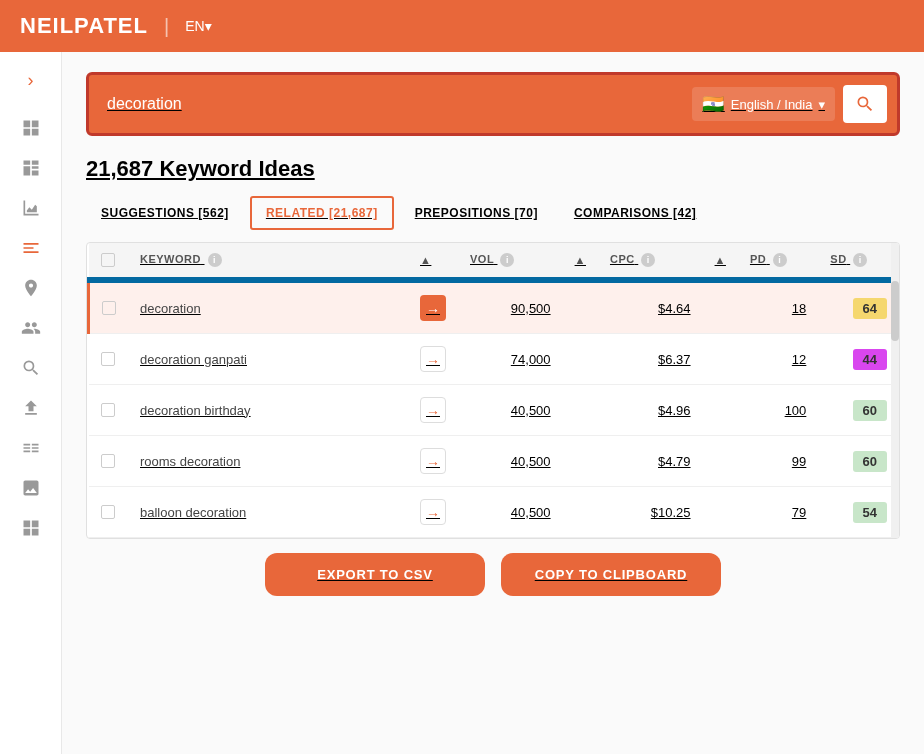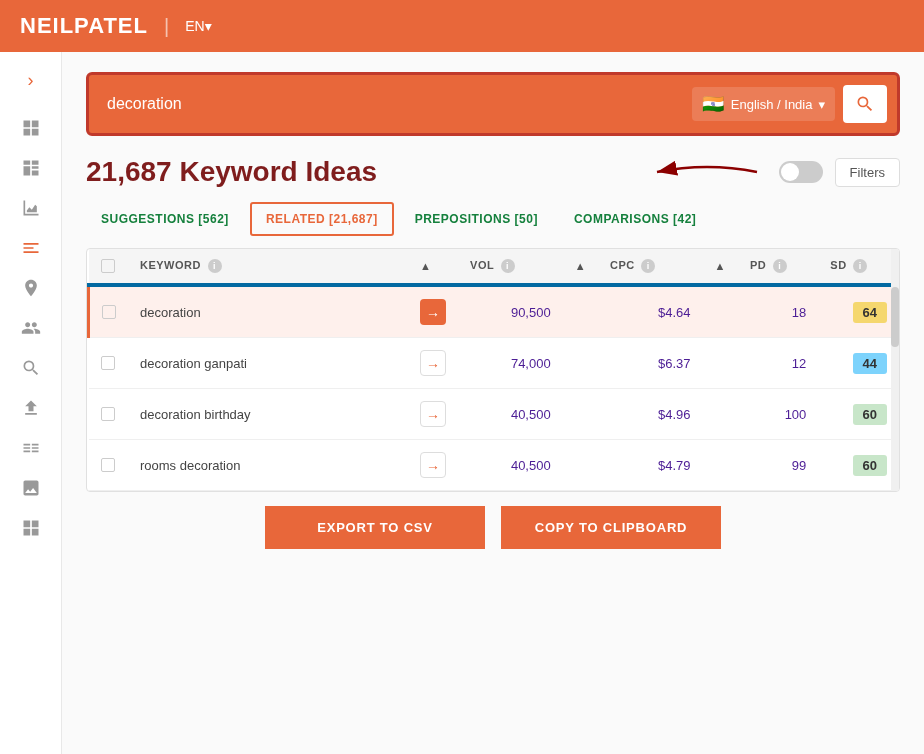--- a/index.html
+++ b/index.html
@@ -77,20 +77,21 @@
     }
     .sidebar-item.active { color: #E8673A; }
     .sidebar-item svg { width: 20px; height: 20px; fill: currentColor; }
 
     
     .main {
       flex: 1;
       padding: 20px 24px;
       overflow-y: auto;
       background: #fafafa;
+      text-decoration: underline;
     }
 
     
     .search-bar-wrapper {
       background: #E8673A;
       border-radius: 6px;
       padding: 10px;
       display: flex;
       align-items: center;
       gap: 8px;
@@ -137,23 +138,23 @@
     }
 
     
     .keywords-header {
       display: flex;
       align-items: center;
       justify-content: space-between;
       margin-bottom: 14px;
     }
     .keywords-title {
-      font-size: 28px;
+      font-size: 22px;
       font-weight: 600;
-      color: #7f1d1d;
+      color: #000000;
     }
     .header-right {
       display: flex;
       align-items: center;
       gap: 12px;
     }
     
     .toggle-switch {
       width: 44px;
       height: 22px;
@@ -188,21 +189,21 @@
       align-items: center;
       gap: 0;
       margin-bottom: 0;
       flex-wrap: wrap;
       gap: 6px;
     }
     .tab {
       padding: 8px 14px;
       font-size: 12px;
       font-weight: 600;
-      color: #15803d;
+      color: #000000;
       cursor: pointer;
       letter-spacing: 0.5px;
       border: 1px solid transparent;
       border-radius: 2px;
     }
     .tab.active {
       color: #E8673A;
       border: 2px solid #E8673A;
       border-radius: 3px;
     }
@@ -215,21 +216,21 @@
       margin-top: 12px;
       overflow: hidden;
       position: relative;
     }
     table {
       width: 100%;
       border-collapse: collapse;
     }
     thead tr {
       background: #f5f5f5;
-      border-bottom: 4px solid #0369a1;
+      border-bottom: 6px solid #0369a1;
       padding-left: 16px;
     }
     thead th {
       padding: 10px 12px;
       font-size: 11px;
       font-weight: 700;
       color: #555;
       text-align: left;
       letter-spacing: 0.5px;
     }
@@ -247,21 +248,21 @@
       background: #fef0ec;
       border-left: 3px solid #E8673A;
     }
 
     td {
       padding: 12px 12px;
       font-size: 13px;
       color: #444;
     }
     td.keyword-cell { font-weight: 500; }
-    td.num-cell { text-align: right; color: #4c1d95; }
+    td.num-cell { text-align: right; color: #000000; }
     td.sd-cell {
       text-align: right;
       margin-top: 24px;
     }
     .sd-badge {
       display: inline-block;
       padding: 3px 10px;
       border-radius: 3px;
       font-weight: 700;
       font-size: 13px;
@@ -333,21 +334,21 @@
     .footer-btns {
       display: flex;
       gap: 16px;
       margin-top: 14px;
       justify-content: center;
     }
     .footer-btn {
       background: #E8673A;
       color: white;
       border: none;
-      border-radius: 0;
+      border-radius: 12px;
       padding: 14px 32px;
       font-size: 13px;
       font-weight: 700;
       letter-spacing: 0.8px;
       cursor: pointer;
       flex: 1;
       max-width: 220px;
     }
 
     
@@ -443,41 +444,26 @@
       </div>
       <button class="search-btn">
         <svg width="20" height="20" viewBox="0 0 24 24" fill="#E8673A">
             <path d="M15.5 14h-.79l-.28-.27A6.471 6.471 0 0 0 16 9.5 6.5 6.5 0 1 0 9.5 16c1.61 0 3.09-.59 4.23-1.57l.27.28v.79l5 4.99L20.49 19l-4.99-5zm-6 0C7.01 14 5 11.99 5 9.5S7.01 5 9.5 5 14 7.01 14 9.5 11.99 14 9.5 14z"></path>
           </svg>
       </button>
     </div>
 
     <div class="keywords-header">
       <span class="keywords-title">21,687 Keyword Ideas</span>
-      <div class="header-right">
-
-        <svg width="120" height="30" viewBox="0 0 120 30" style="overflow:visible;">
-          <path d="M110 15 Q60 5 10 15" stroke="#8B0000" stroke-width="2.5" fill="none" marker-end="url(#arrowhead)"></path>
-          <defs>
-            <marker id="arrowhead" markerWidth="8" markerHeight="6" refX="8" refY="3" orient="auto">
-              <polygon points="0 0, 8 3, 0 6" fill="#8B0000"></polygon>
-            </marker>
-          </defs>
-        </svg>
-        <div class="toggle-switch">
-          <div class="toggle-knob"></div>
-        </div>
-        <button class="filters-btn">Filters</button>
-      </div>
     </div>
 
     <div class="tabs">
       <div class="tab">SUGGESTIONS [562]</div>
       <div class="tab active">RELATED [21,687]</div>
-      <div class="tab">PREPOSITIONS [50]</div>
+      <div class="tab">PREPOSITIONS [70]</div>
       <div class="tab">COMPARISONS [42]</div>
     </div>
 
     <div class="table-container">
       <table>
         <thead>
           <tr>
             <th class="th-check">
               <div class="checkbox"></div>
             </th>
@@ -537,21 +523,21 @@
       <td class="keyword-cell">decoration ganpati</td>
       <td>
         <button class="arrow-btn-outline">→</button>
       </td>
       <td class="num-cell">74,000</td>
       <td></td>
       <td class="num-cell">$6.37</td>
       <td></td>
       <td class="num-cell">12</td>
       <td class="sd-cell">
-        <span class="sd-badge" style="background:#7dd3fc">44</span>
+        <span class="sd-badge" style="background:#d946ef">44</span>
       </td>
     </tr>
             <tr>
       <td>
         <div class="checkbox"></div>
       </td>
       <td class="keyword-cell">decoration birthday</td>
       <td>
         <button class="arrow-btn-outline">→</button>
       </td>
@@ -572,20 +558,37 @@
       <td>
         <button class="arrow-btn-outline">→</button>
       </td>
       <td class="num-cell">40,500</td>
       <td></td>
       <td class="num-cell">$4.79</td>
       <td></td>
       <td class="num-cell">99</td>
       <td class="sd-cell">
         <span class="sd-badge" style="background:#c8e6c9">60</span>
+      </td>
+    </tr>
+            <tr>
+      <td>
+        <div class="checkbox"></div>
+      </td>
+      <td class="keyword-cell">balloon decoration</td>
+      <td>
+        <button class="arrow-btn-outline">→</button>
+      </td>
+      <td class="num-cell">40,500</td>
+      <td></td>
+      <td class="num-cell">$10.25</td>
+      <td></td>
+      <td class="num-cell">79</td>
+      <td class="sd-cell">
+        <span class="sd-badge" style="background:#c8e6c9">54</span>
       </td>
     </tr>
           </tbody>
       </table>
       <div class="scrollbar-track">
         <div class="scrollbar-thumb"></div>
       </div>
     </div>
 
     <div class="footer-btns">

